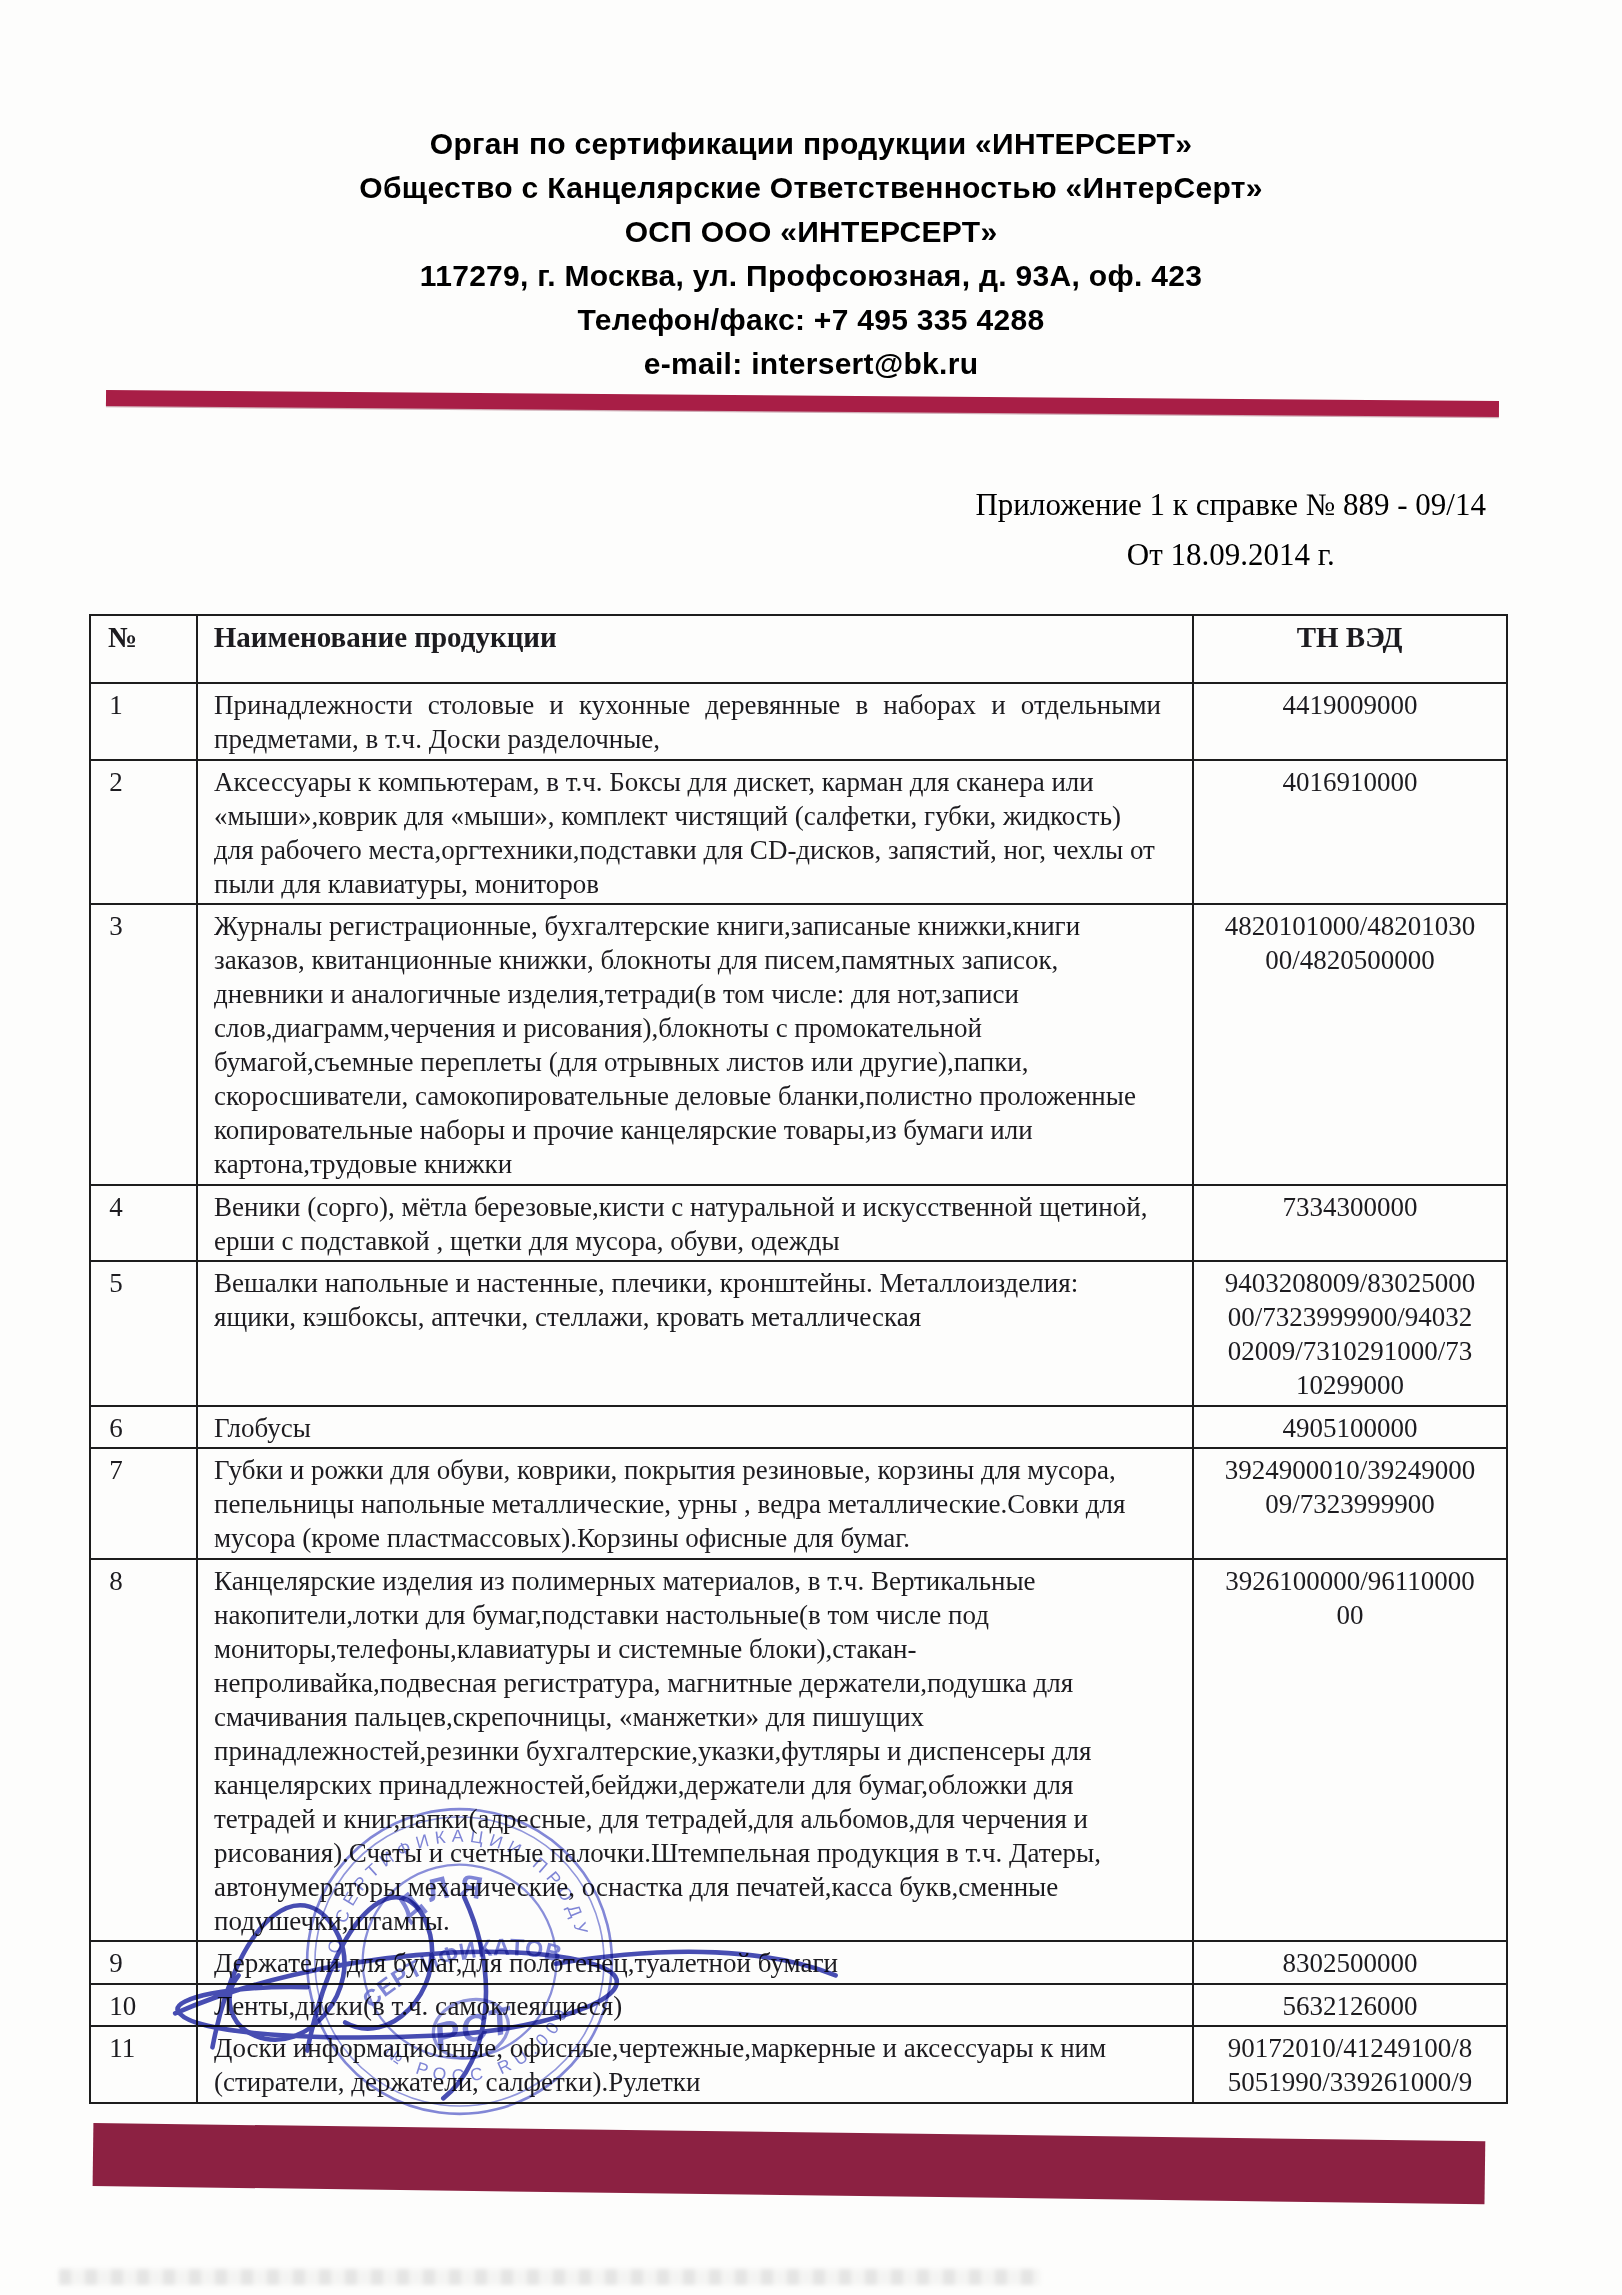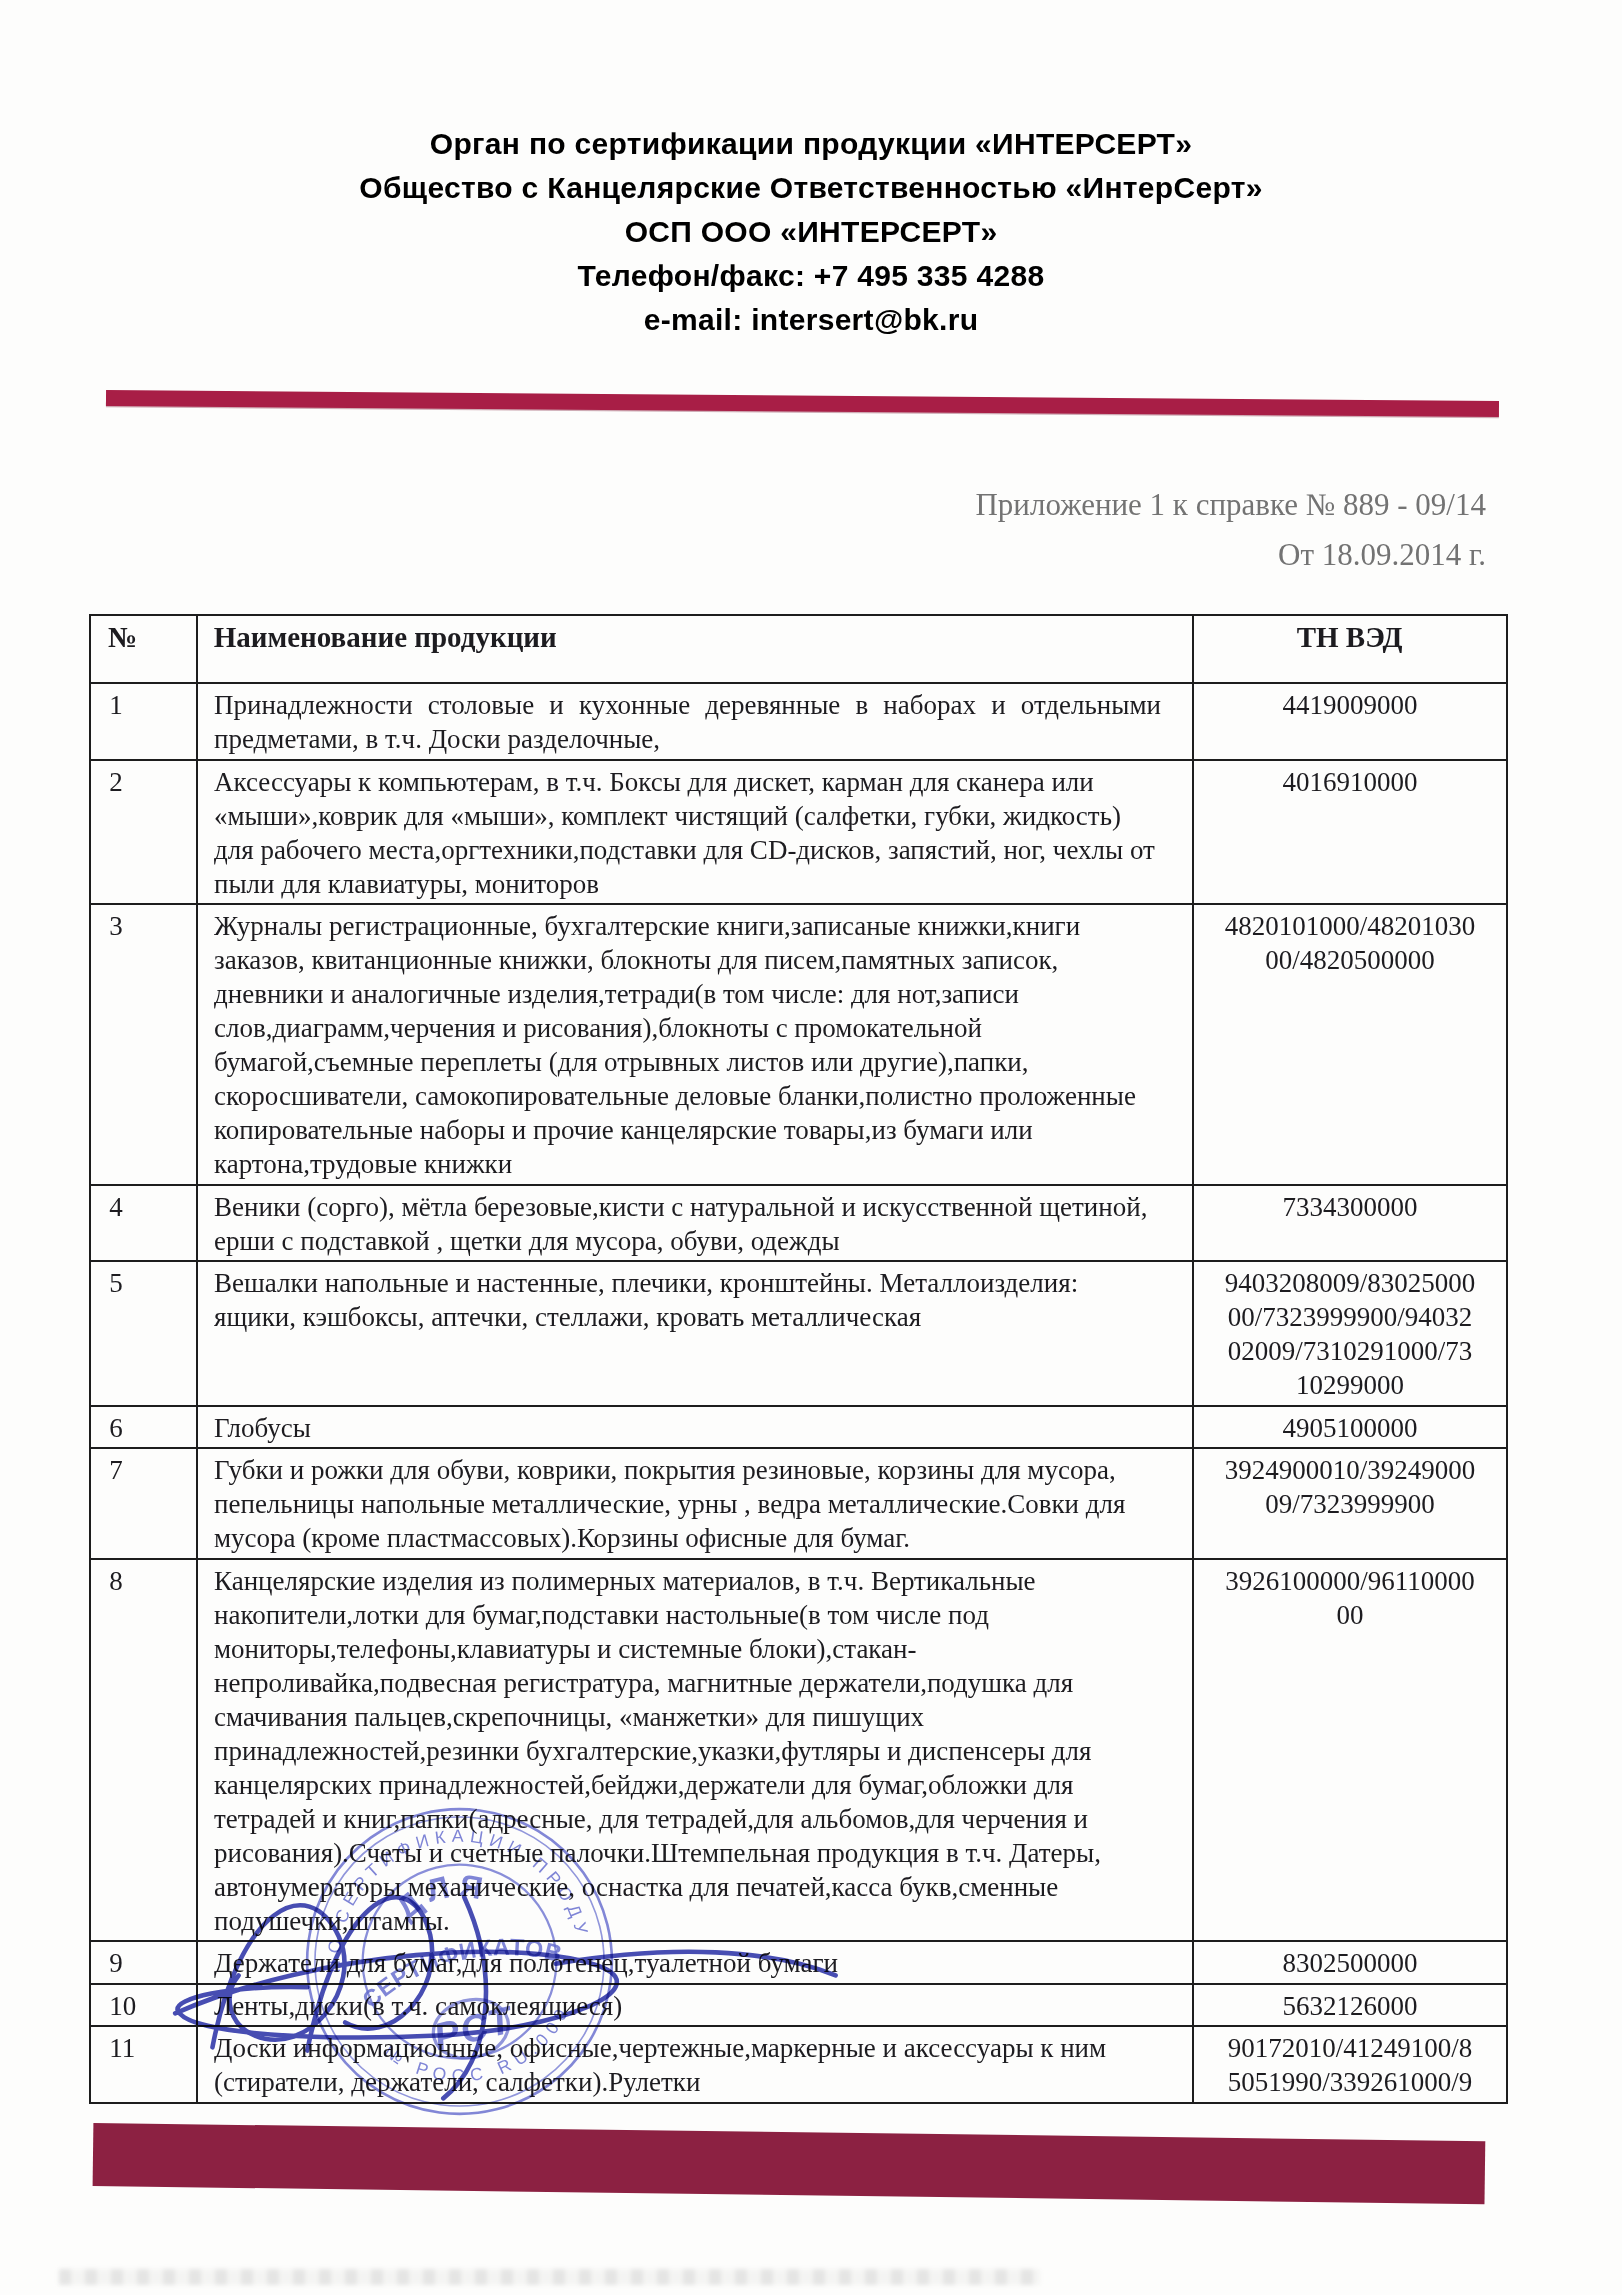--- a/index.html
+++ b/index.html
@@ -15,22 +15,22 @@
     font-size:30px; line-height:44px; color:#000000; letter-spacing:0.3px;
   }
   .rule-top{
     position:absolute; left:106px; top:390px; width:1393px; height:16.4px;
     background:var(--rule-top,#a81e46);
     transform:rotate(.45deg); transform-origin:left center;
     box-shadow:0 1.3px 0 rgba(120,20,50,.35);
   }
   
   .annex{
-    position:absolute; right:136px; top:480px; text-align:right;
-    font-size:31px; line-height:50px; color:#737373;
+    position:absolute; right:136px; top:480px; text-align:center;
+    font-size:31px; line-height:50px; color:#000000;
   }
   
   table.goods{
     position:absolute; left:89px; top:614px; width:1417px;
     border-collapse:collapse; table-layout:fixed;
     border:2.6px solid #1d1d1d;
     font-size:27px; line-height:34px; color:#1d1c20;
   }
   table.goods col.c-num{width:107px;}
   table.goods col.c-name{width:996px;}
@@ -72,20 +72,21 @@
 </style>
 </head>
 <body>
 
 <div class="page">
 
   <div class="letterhead">
     <div>Орган по сертификации продукции «ИНТЕРСЕРТ»</div>
     <div>Общество с Канцелярские Ответственностью «ИнтерСерт»</div>
     <div>ОСП ООО «ИНТЕРСЕРТ»</div>
+    <div>117279, г. Москва, ул. Профсоюзная, д. 93А, оф. 423</div>
     <div>Телефон/факс: +7 495 335 4288</div>
     <div>e-mail: intersert@bk.ru</div>
   </div>
 
   <div class="rule-top"></div>
 
   <div class="annex">
     <div>Приложение 1 к справке № 889 - 09/14</div>
     <div>От 18.09.2014 г.</div>
   </div>

